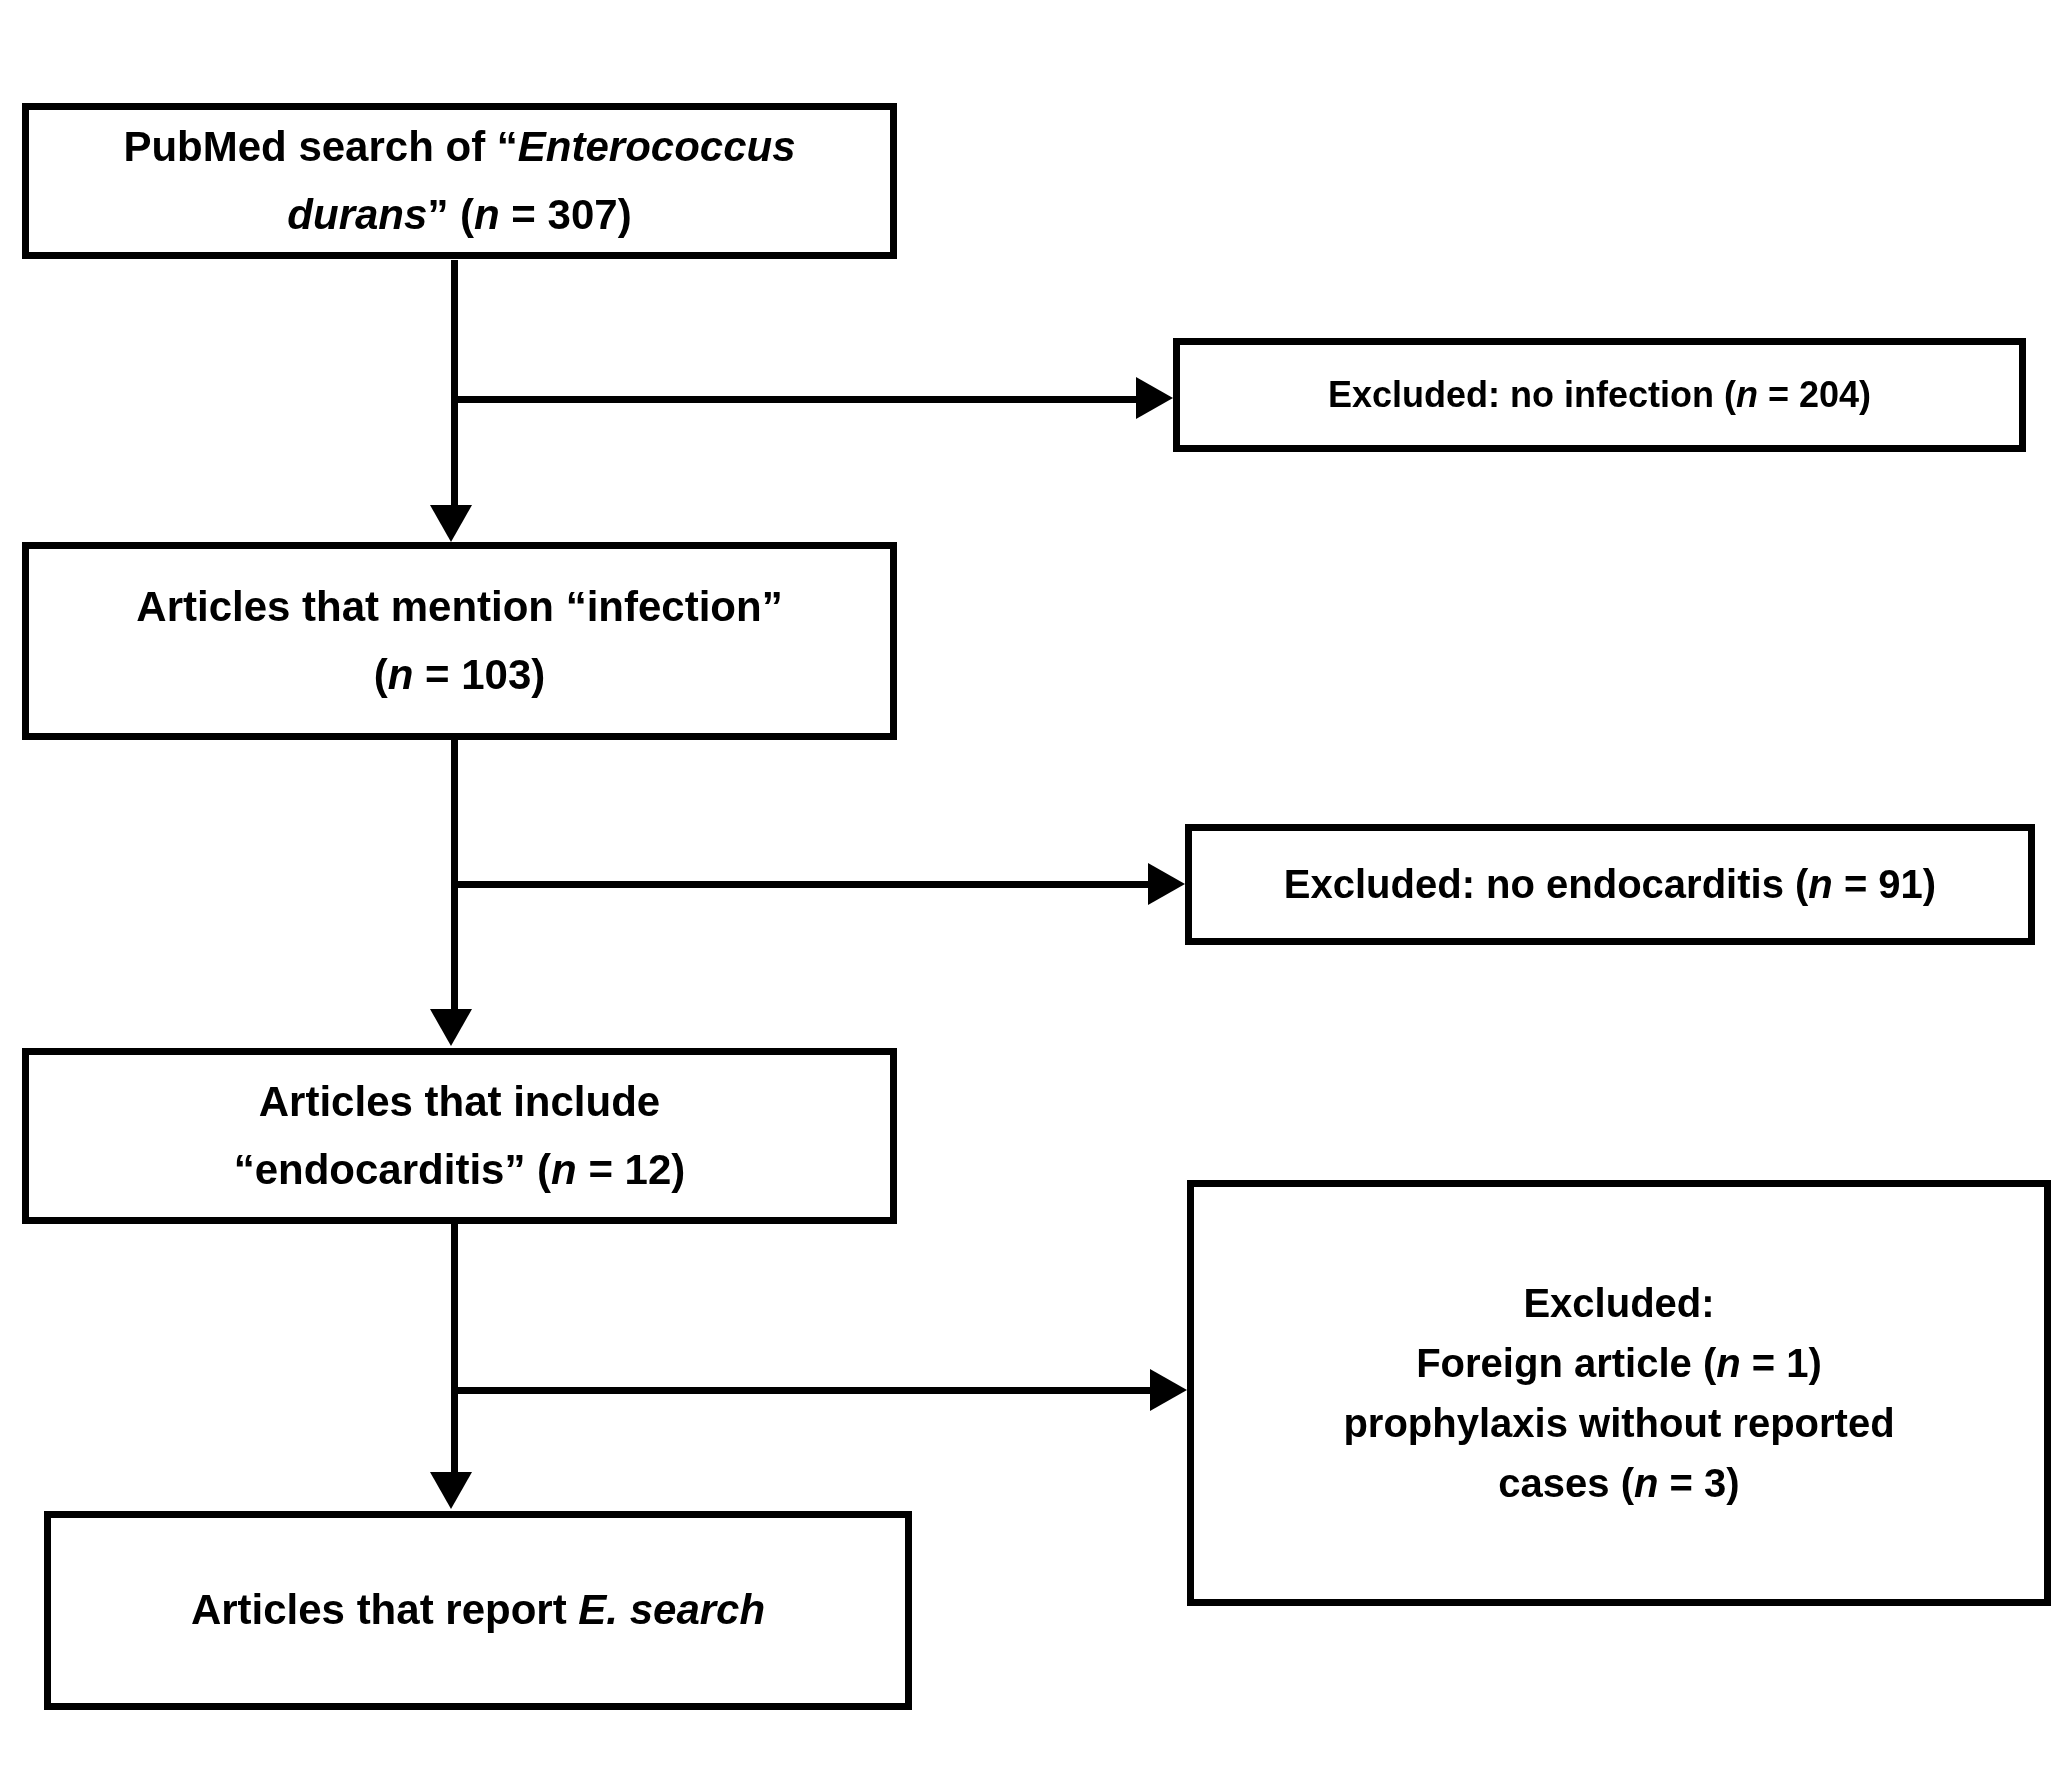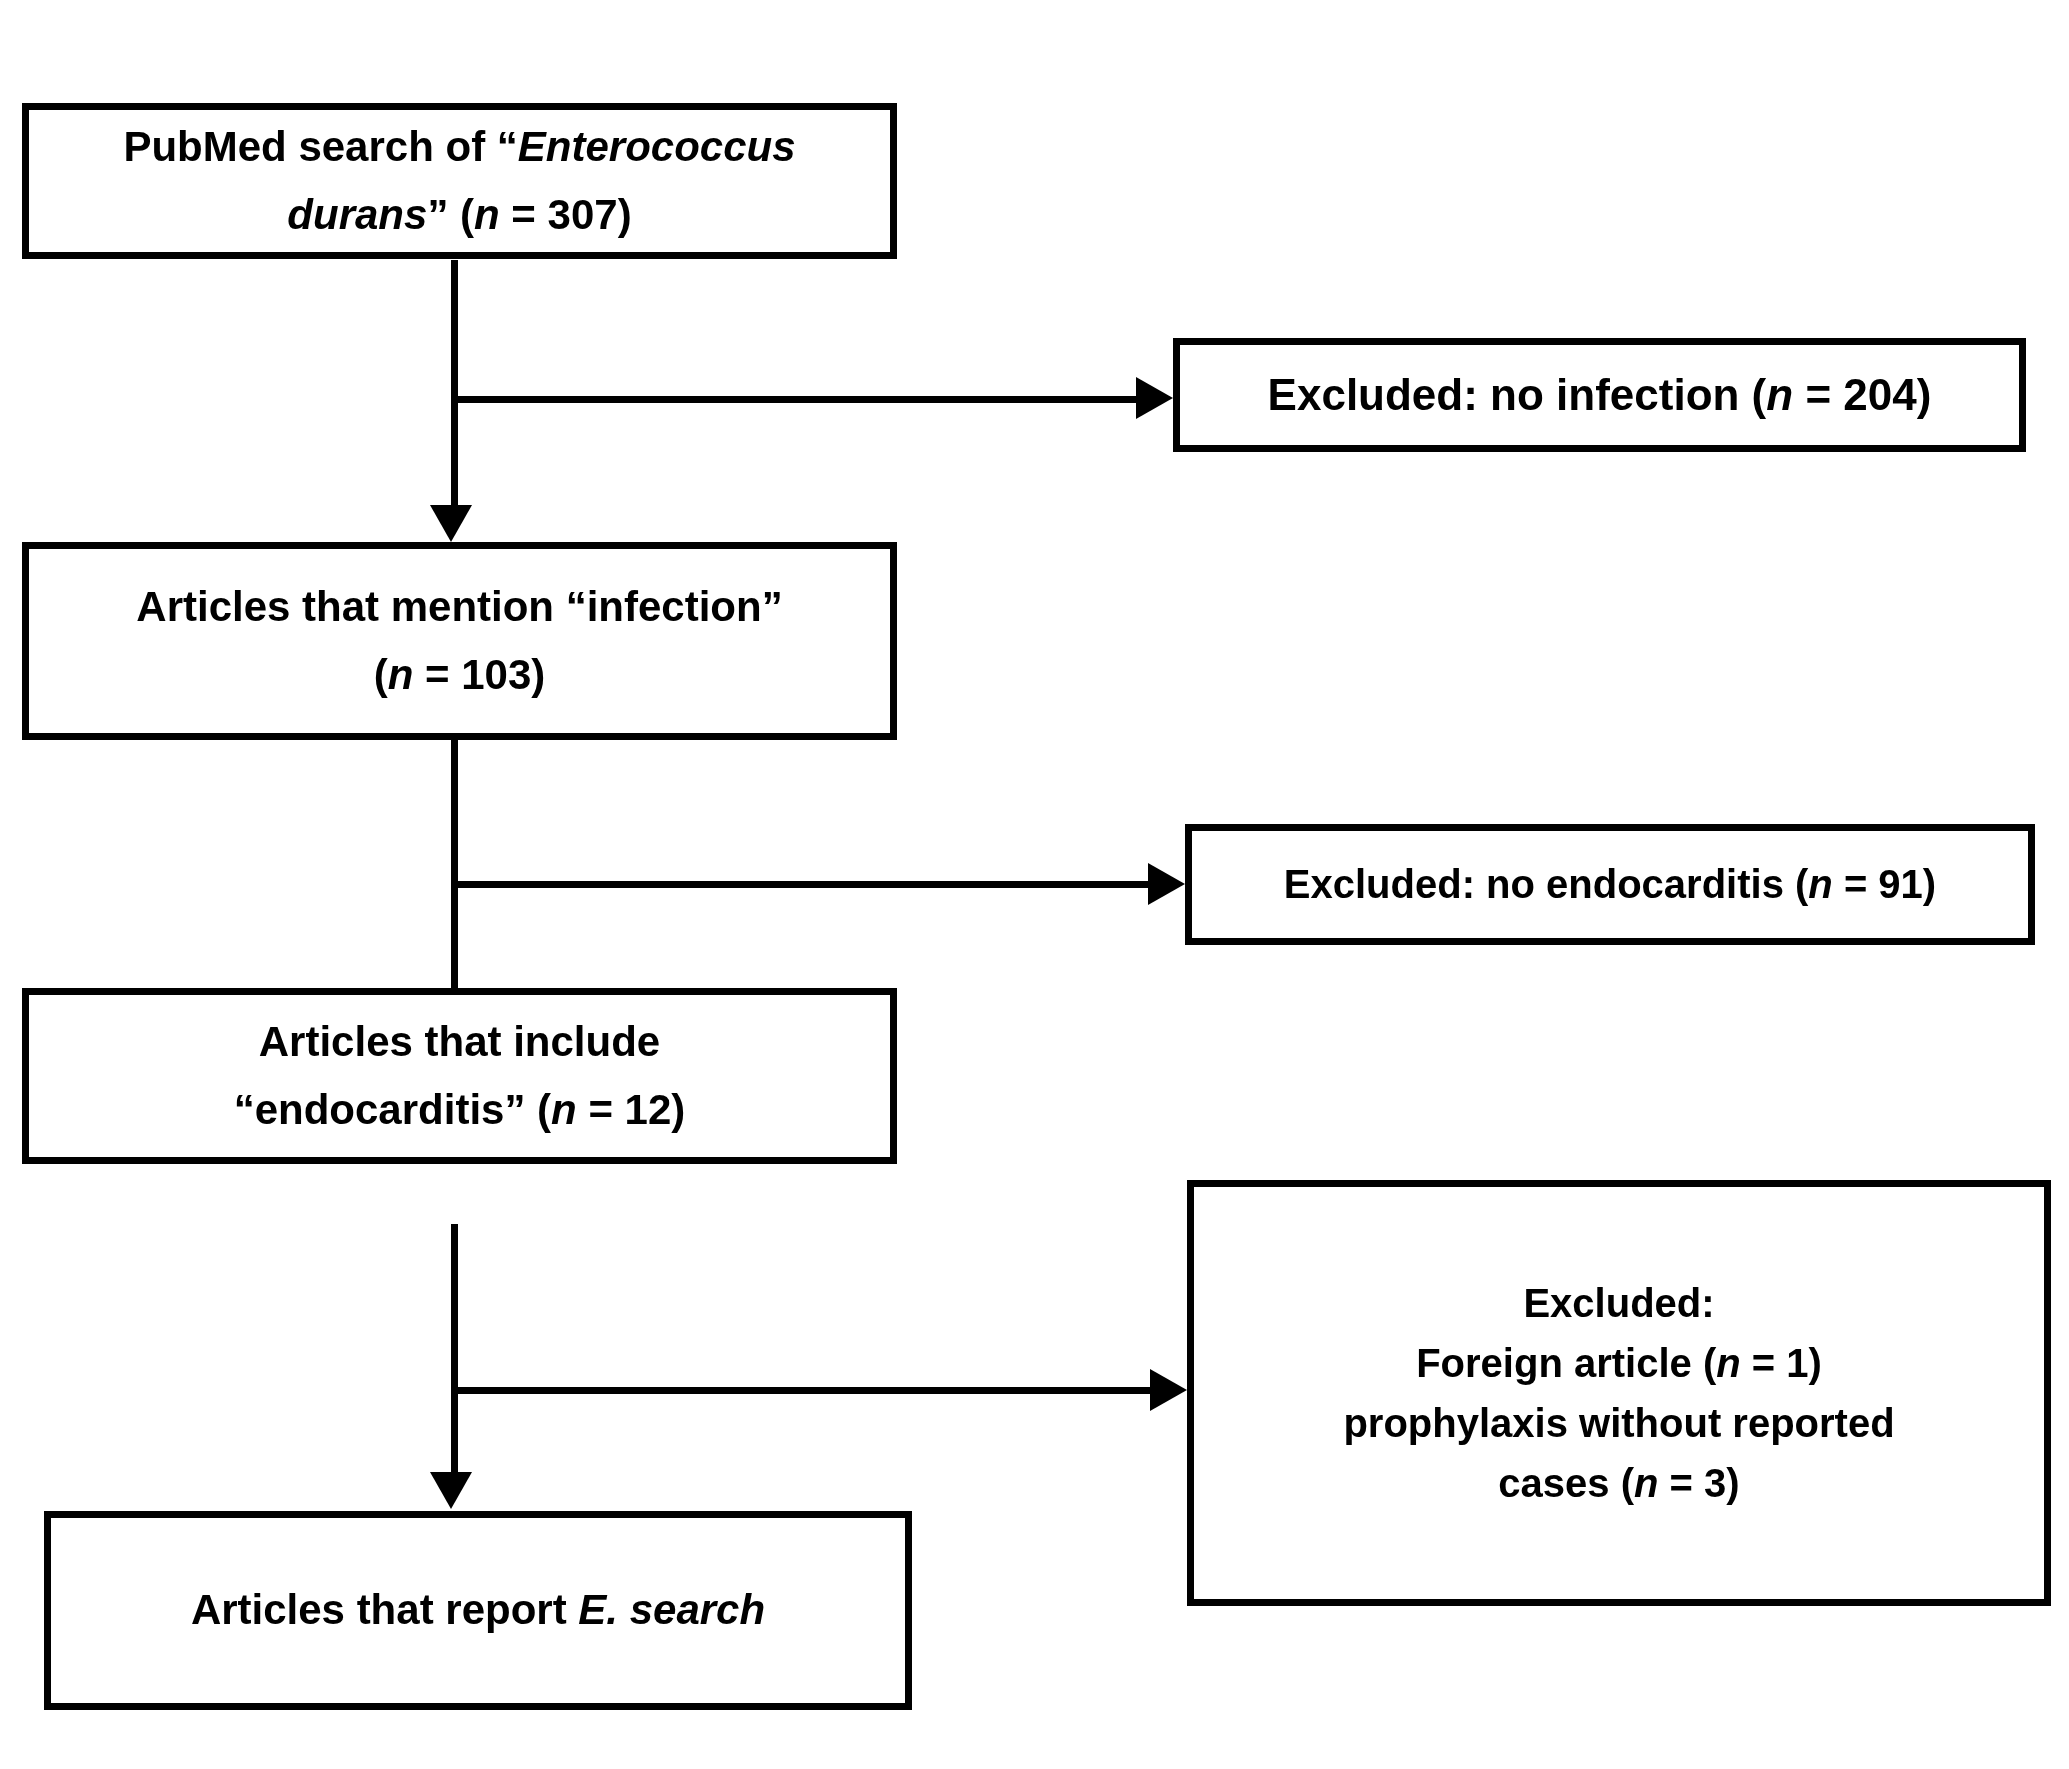--- a/index.html
+++ b/index.html
@@ -26,25 +26,25 @@
     font-size:42px;
     line-height:1.62;
     padding:4.8px 14.5px;
   }
   .node .ln{display:block;white-space:nowrap;}
   .node .it{font-style:italic;}
 
   
   #box-search   { left:22px;   top:103px;  width:875px; height:156px; }
   #box-infection{ left:22px;   top:542px;  width:875px; height:198px; }
-  #box-endo     { left:22px;   top:988px; width:875px; height:176px; }
+  #box-endo     { left:22px;   top:1048px; width:875px; height:176px; }
   #box-final    { left:44px;   top:1511px; width:868px; height:199px; }
 
   
-  #box-excl-1   { left:1173px; top:338px;  width:853px; height:114px; font-size:44px;}
+  #box-excl-1   { left:1173px; top:338px;  width:853px; height:114px; font-size:36px;}
   #box-excl-2   { left:1185px; top:824px; width:850px; height:121px; font-size:40px;}
   #box-excl-3   { left:1187px; top:1180px; width:864px; height:426px; font-size:40px; line-height:1.50;}
 
   
   .vline{position:absolute;width:7.3px;background:#000;}
   .hline{position:absolute;height:7.3px;background:#000;}
   .arrow-down{
     position:absolute;width:0;height:0;
     border-left:21px solid transparent;
     border-right:21px solid transparent;

